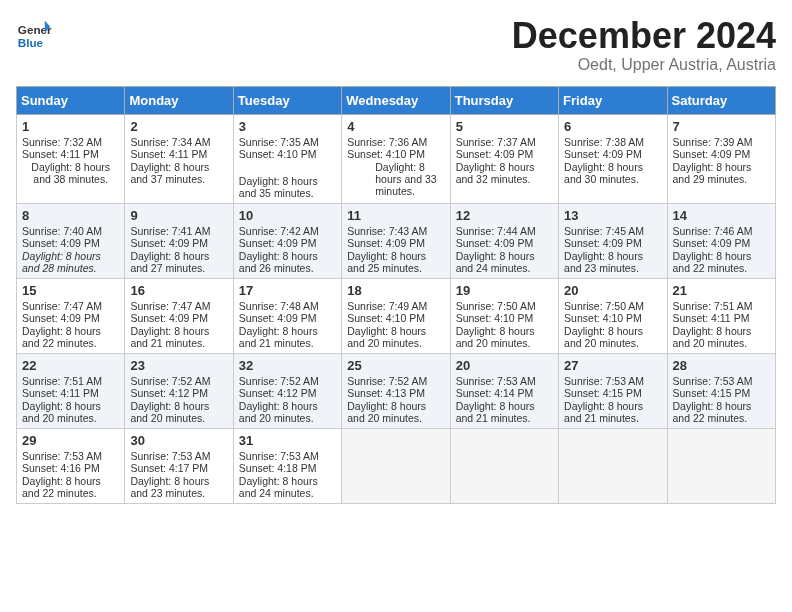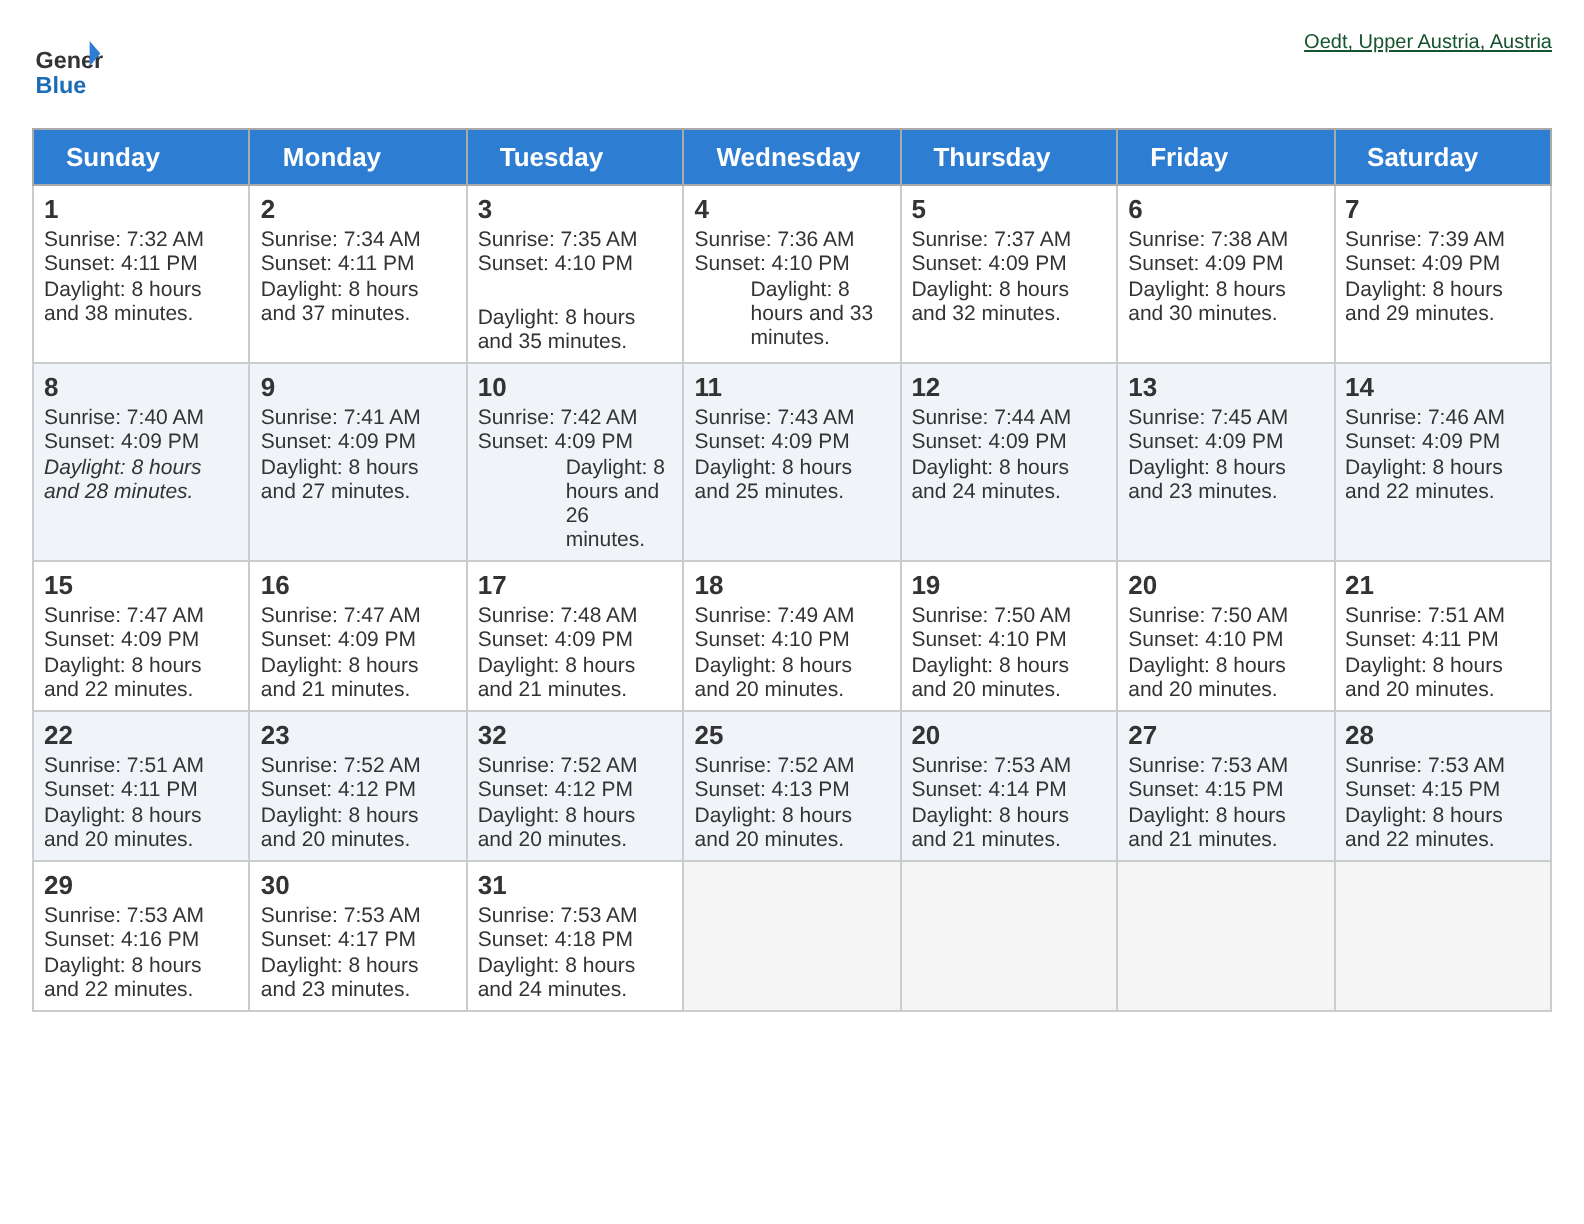--- a/index.html
+++ b/index.html
@@ -30,34 +30,33 @@
     .title-block {
       text-align: right;
     }
     .month-title {
       font-size: 36px;
       font-weight: bold;
       color: #222;
       line-height: 1.1;
     }
     .subtitle {
-      font-size: 10px;
-      color: #14532d;
-      text-decoration: underline;
+      font-size: 16px;
+      color: #737373;
     }
     .calendar {
       width: 100%;
       border-collapse: collapse;
     }
     .calendar th {
       background: #2d7dd2;
       color: #fff;
       font-size: 13px;
       font-weight: bold;
-      padding: 6px 16px;
+      padding: 6px 4px;
       text-align: left;
       border: 1px solid #aaa;
     }
     .calendar td {
       vertical-align: top;
       border: 1px solid #ccc;
       padding: 4px 5px;
       width: 108px;
       min-height: 80px;
       background: #fff;
@@ -82,20 +81,21 @@
 
 <div class="header">
   <div class="logo">
     <svg class="logo-icon" viewBox="0 0 40 40">
       <text x="2" y="20" font-size="13" font-weight="bold" fill="#333">General</text>
       <text x="2" y="34" font-size="13" font-weight="bold" fill="#1a6db5">Blue</text>
       <polygon points="32,5 38,12 32,19" fill="#2d7dd2"></polygon>
     </svg>
   </div>
   <div class="title-block">
+    <div class="month-title">December 2024</div>
     <div class="subtitle">Oedt, Upper Austria, Austria</div>
   </div>
 </div>
 
 <table class="calendar">
   <thead>
     <tr>
     <th>Sunday</th>
         <th>Monday</th>
         <th>Tuesday</th>
@@ -104,21 +104,21 @@
         <th>Friday</th>
         <th>Saturday</th>
       </tr>
   </thead>
   <tbody id="calendar-body">
   <tr>
         <td>
           <span class="day-num">1</span>
           <div>Sunrise: 7:32 AM</div>
           <div>Sunset: 4:11 PM</div>
-          <div style="margin-top: 1px;">Daylight: 8 hours and 38 minutes.</div>
+          <div style="margin-top: 1px; text-align: center;">Daylight: 8 hours and 38 minutes.</div>
         </td>
         <td>
           <span class="day-num">2</span>
           <div>Sunrise: 7:34 AM</div>
           <div>Sunset: 4:11 PM</div>
           <div style="margin-top: 1px;">Daylight: 8 hours and 37 minutes.</div>
         </td>
         <td>
           <span class="day-num">3</span>
           <div>Sunrise: 7:35 AM</div>
@@ -160,21 +160,21 @@
         <td>
           <span class="day-num">9</span>
           <div>Sunrise: 7:41 AM</div>
           <div>Sunset: 4:09 PM</div>
           <div style="margin-top: 1px;">Daylight: 8 hours and 27 minutes.</div>
         </td>
         <td>
           <span class="day-num">10</span>
           <div>Sunrise: 7:42 AM</div>
           <div>Sunset: 4:09 PM</div>
-          <div style="margin-top: 1px; margin-left: 44px;">Daylight: 8 hours and 26 minutes.</div>
+          <div style="margin-top: 1px;">Daylight: 8 hours and 26 minutes.</div>
         </td>
         <td>
           <span class="day-num">11</span>
           <div>Sunrise: 7:43 AM</div>
           <div>Sunset: 4:09 PM</div>
           <div style="margin-top: 1px;">Daylight: 8 hours and 25 minutes.</div>
         </td>
         <td>
           <span class="day-num">12</span>
           <div>Sunrise: 7:44 AM</div>

